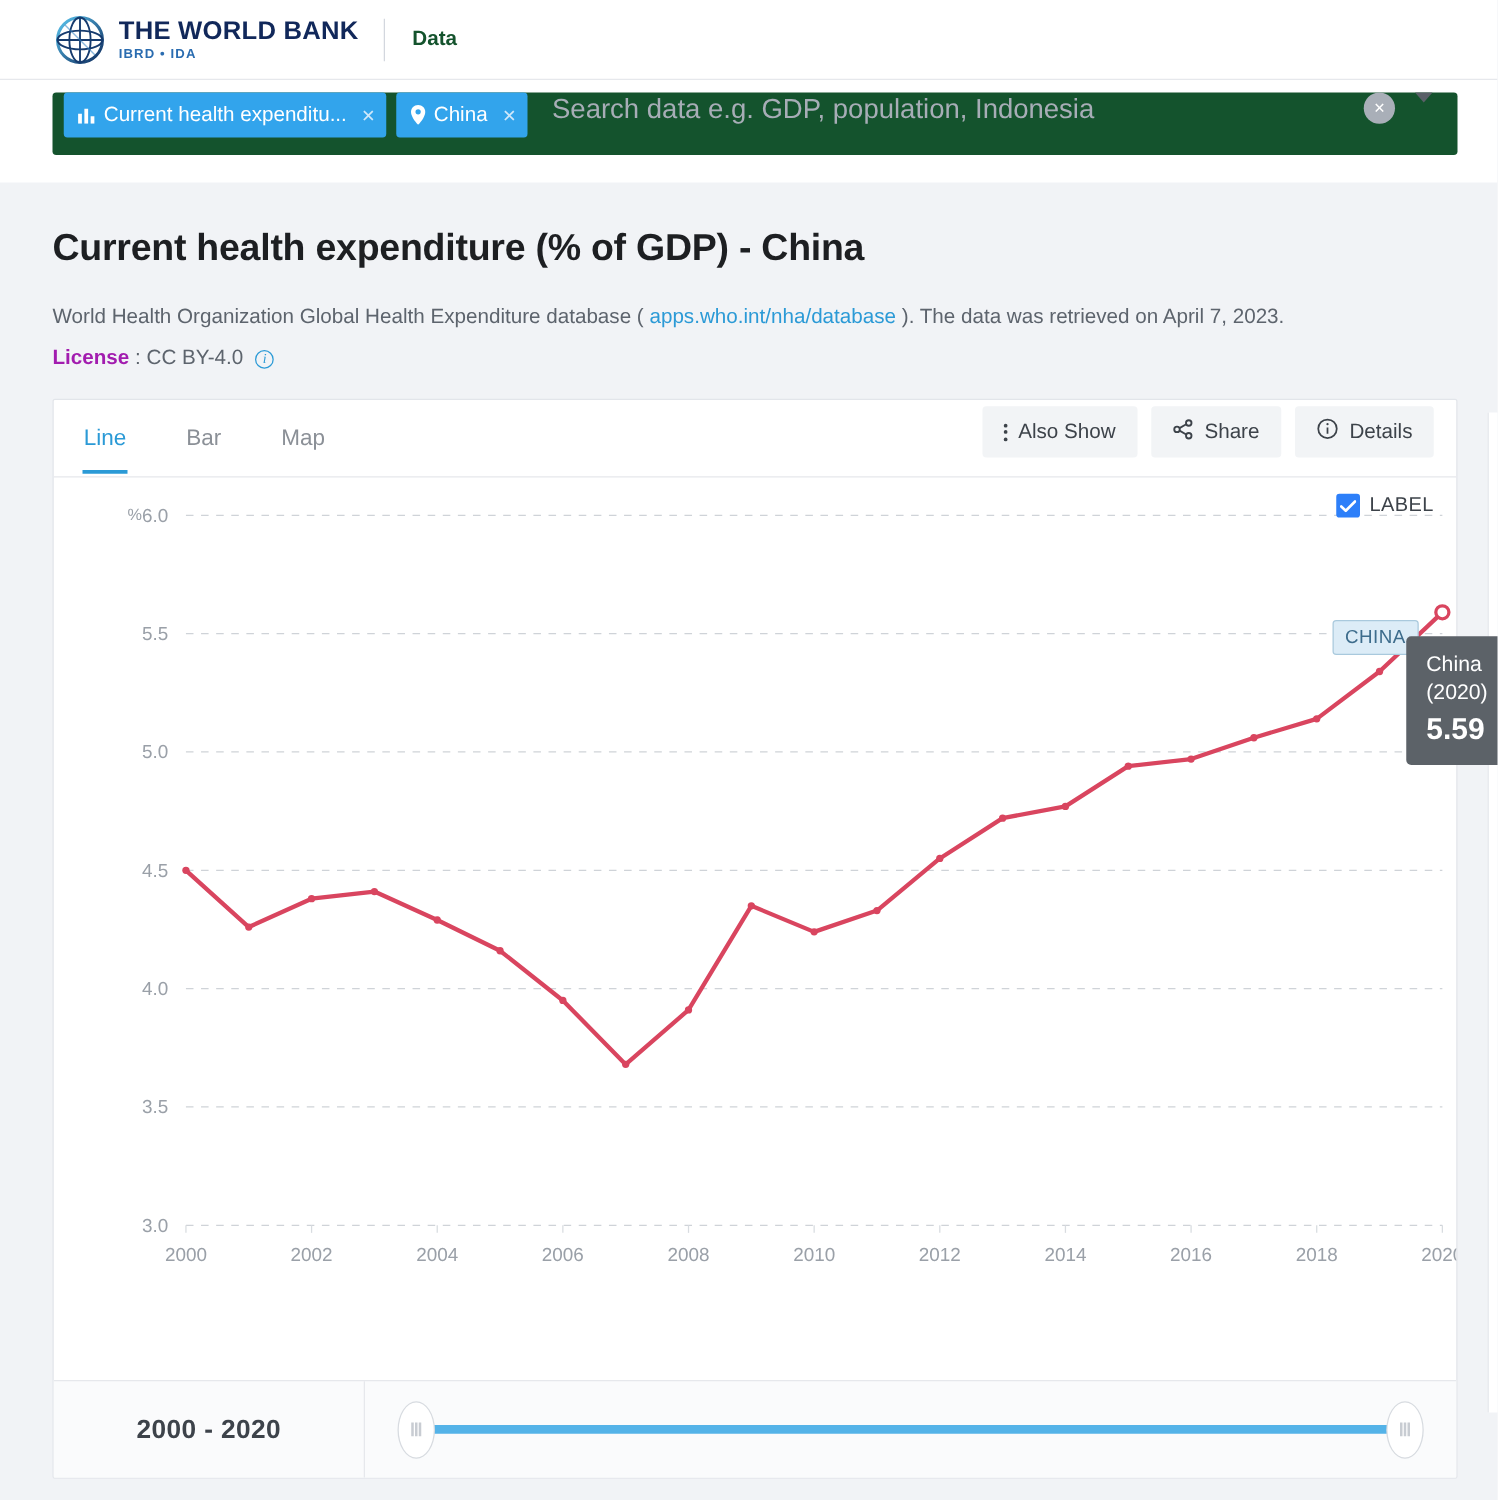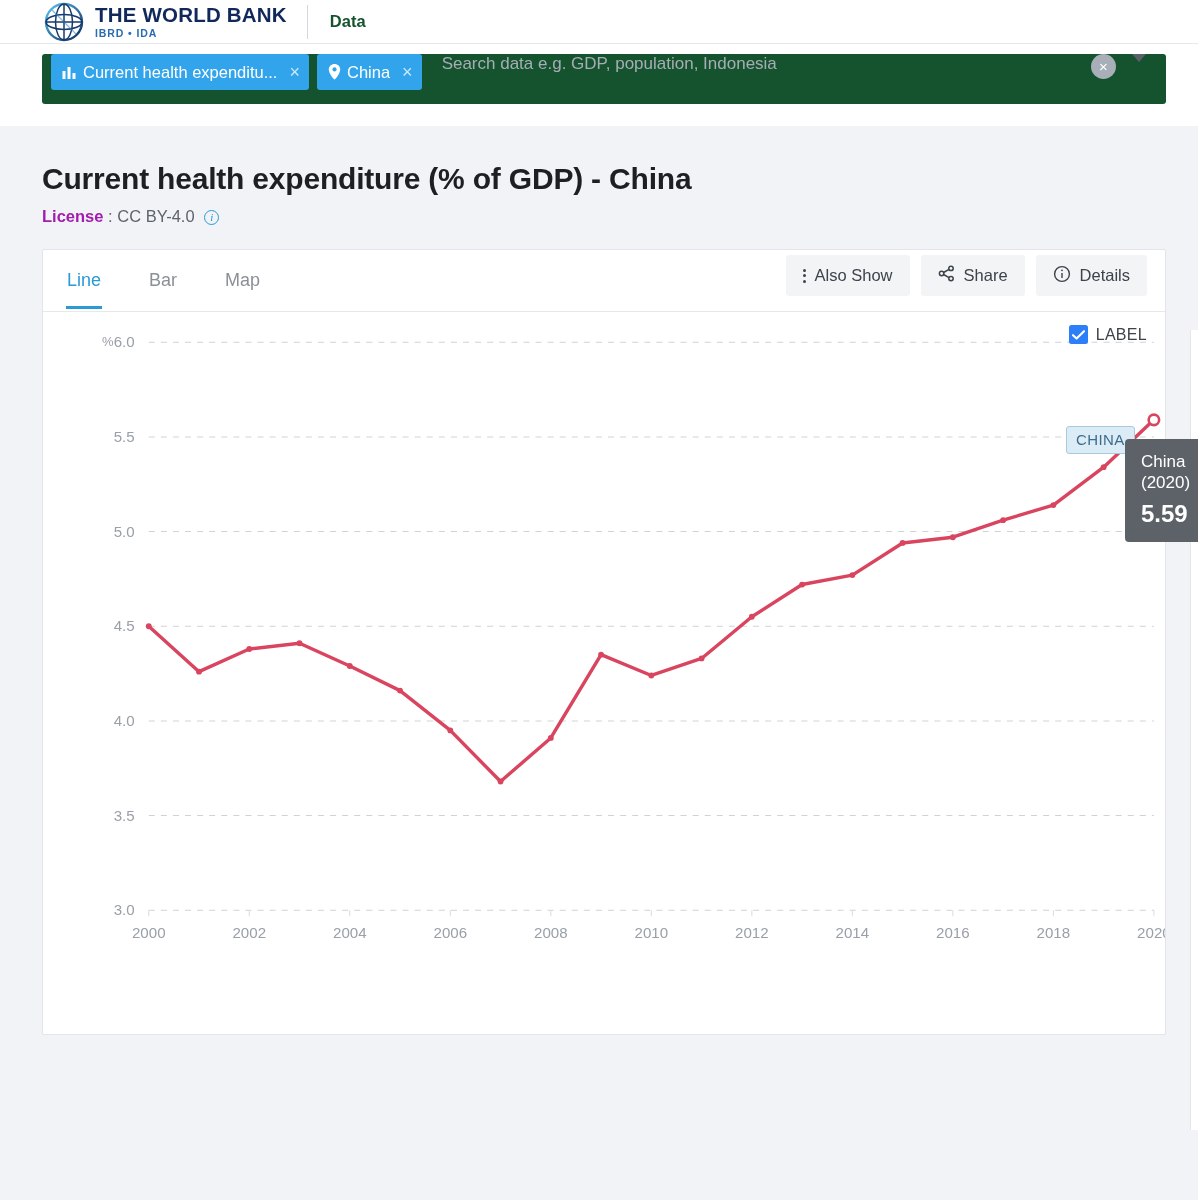--- a/index.html
+++ b/index.html
@@ -5,21 +5,21 @@
   * { box-sizing: border-box; margin: 0; padding: 0; }
   html, body {
     width: 1198px; height: 1200px;
     background: #f1f3f6;
     font-family: "Liberation Sans", sans-serif;
     overflow: hidden;
   }
 
   
   .site-header {
-    height: 44px; background: #fff; display: flex; align-items: center;
+    height: 64px; background: #fff; display: flex; align-items: center;
     padding-left: 42px; border-bottom: 1px solid #e6e8ec;
   }
   .logo-wrap { display: flex; align-items: center; }
   .globe { width: 44px; height: 44px; flex: none; }
   .logo-text { margin-left: 9px; line-height: 1; }
   .logo-main {
     font-size: 20.5px; font-weight: bold; color: #11285a;
     letter-spacing: .2px; display: block; white-space: nowrap;
   }
   .logo-sub {
@@ -40,21 +40,21 @@
     display: flex; align-items: center; padding: 0 9px 0 11px;
     font-size: 16.5px; margin-right: 8px; max-width: 316px;
   }
   .chip-label { white-space: nowrap; overflow: hidden; text-overflow: ellipsis; }
   .chip-ico { margin-right: 6px; display: flex; align-items: center; }
   .chip-x {
     margin-left: 12px; font-size: 18px; color: #cfe8fa; cursor: pointer;
     line-height: 1; font-weight: 300;
   }
   .search-ph {
-    flex: 1; color: #a7adb6; font-size: 17px; padding-left: 12px;
+    flex: 1; color: #a7adb6; font-size: 22px; padding-left: 12px;
     white-space: nowrap; overflow: hidden;
   }
   .clear-circle {
     width: 25px; height: 25px; border-radius: 50%; background: #a9afb8;
     color: #fff; display: flex; align-items: center; justify-content: center;
     font-size: 15px; margin-right: 16px; flex: none;
   }
   .caret-dn {
     width: 0; height: 0; border-left: 7px solid transparent;
     border-right: 7px solid transparent; border-top: 8px solid #5a6068;
@@ -213,20 +213,25 @@
     </div>
 
     <div class="search-ph">Search data e.g. GDP, population, Indonesia</div>
     <div class="clear-circle">×</div>
     <div class="caret-dn"></div>
   </div>
 </div>
 
 <div class="content">
   <div class="page-title">Current health expenditure (% of GDP) - China</div>
+  <div class="source">
+    <span>World Health Organization Global Health Expenditure database (</span>
+    <a href="#">apps.who.int/nha/database</a>
+    <span>). The data was retrieved on April 7, 2023.</span>
+  </div>
   <div class="license">
     <b>License</b><span> : </span><span>CC BY-4.0</span>
     <span class="info-ico">i</span>
   </div>
 </div>
 
 <div class="card">
 
   <div class="tabbar">
     <div class="tabs">
@@ -354,15 +359,31 @@
 
     <div class="serieslabel" style="left:1023px; top:114px;">CHINA</div>
 
     <div class="tip" style="left:1082px; top:127px;">
       <div class="tip-n">China</div>
       <div class="tip-n">(2020)</div>
       <div class="tip-v">5.59</div>
     </div>
   </div>
 
+  <div class="rangebar">
+    <div class="range-lbl">2000 - 2020</div>
+    <div class="range-track">
+      <div class="track-line"></div>
+      <div class="knob left">
+          <i></i>
+          <i></i>
+          <i></i>
+        </div>
+      <div class="knob right">
+          <i></i>
+          <i></i>
+          <i></i>
+        </div>
+    </div>
+  </div>
 </div>
 
 <div class="edge-panel"></div>
 
 </body></html>

